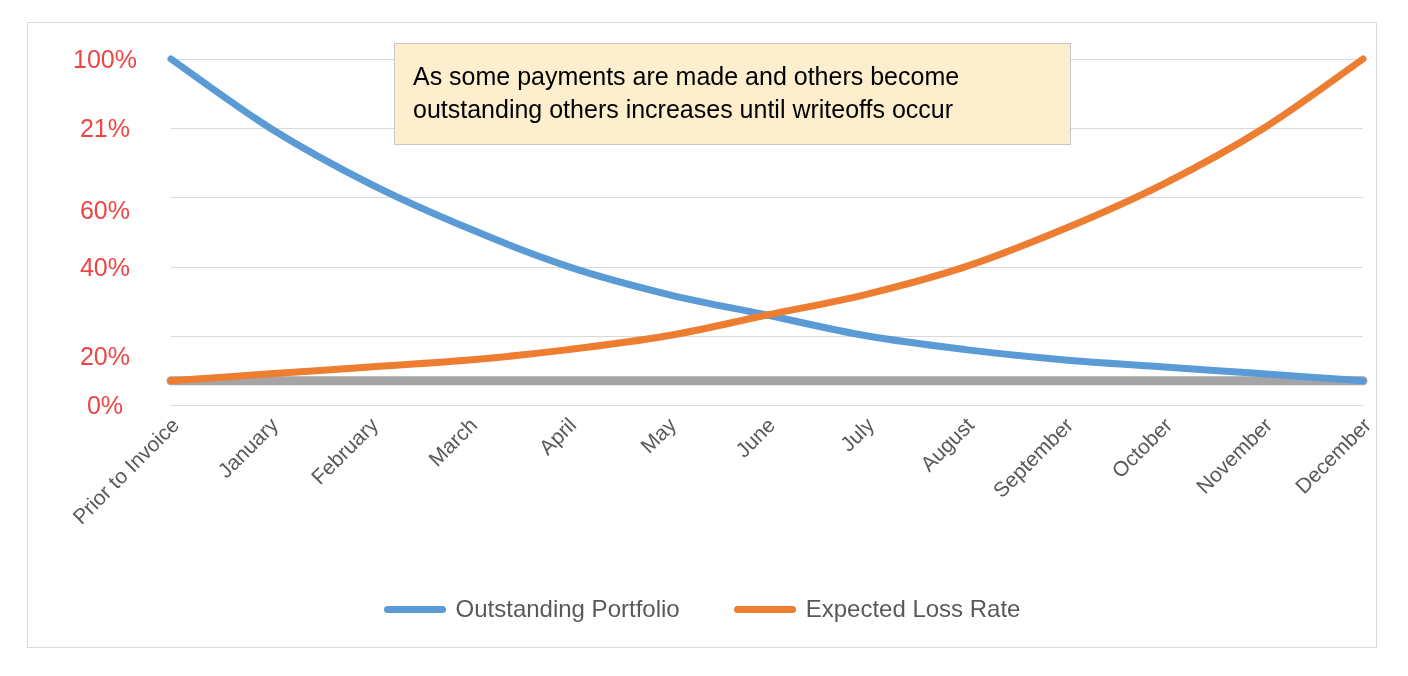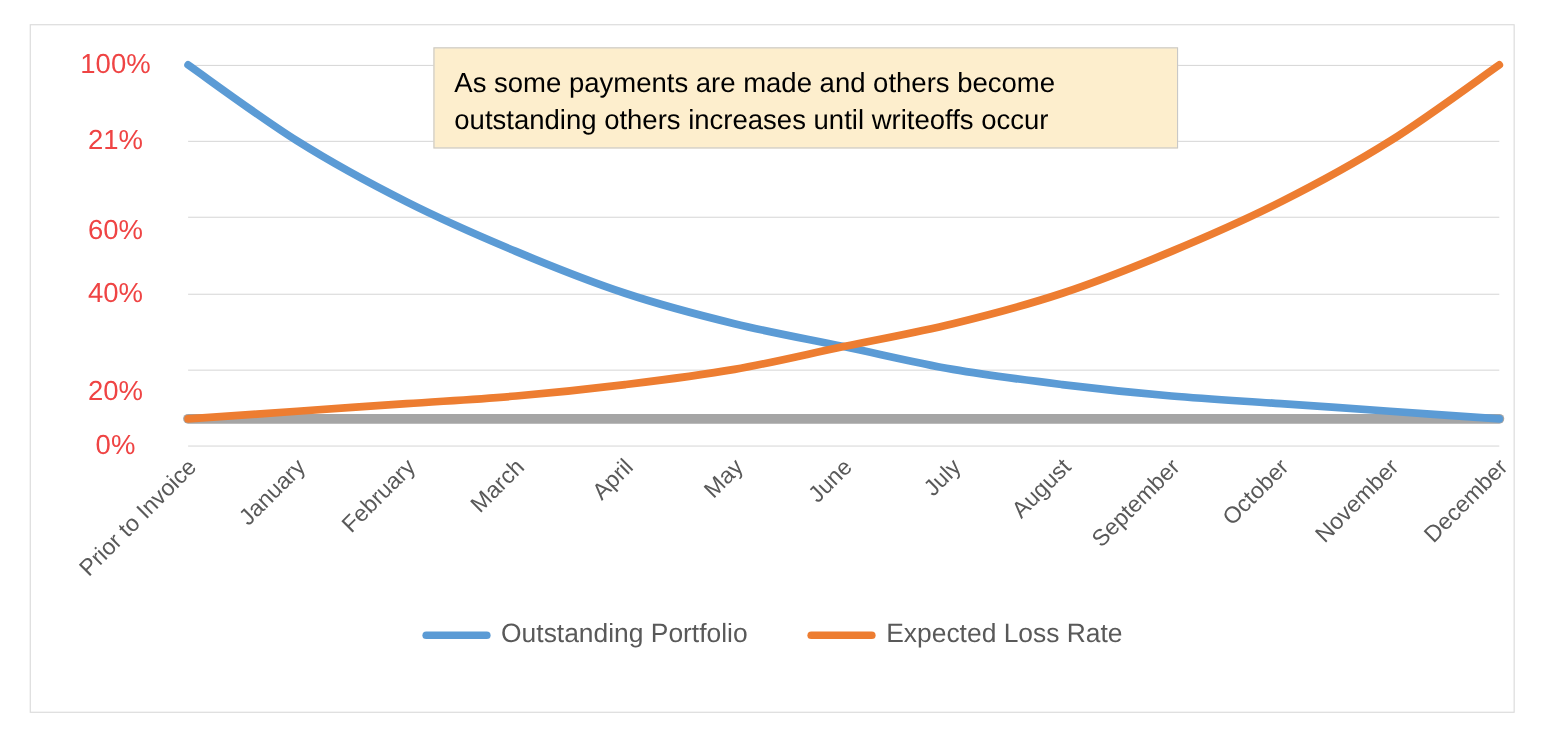--- a/index.html
+++ b/index.html
@@ -92,34 +92,34 @@
 
   
   #annotation {
     position: absolute;
     left: 366px;
     top: 20px;
     width: 677px;
     background: #fdeecd;
     border: 1px solid #c8c8c8;
     box-sizing: border-box;
-    padding: 16px 18px 8px 18px;
+    padding: 16px 18px 18px 18px;
   }
   #annotation .line {
     font-size: 25px;
     color: #000000;
     line-height: 1.32;
     white-space: nowrap;
   }
 
   
   #legend {
     position: absolute;
     left: 0;
-    top: 540px;
+    top: 572px;
     width: 100%;
     display: flex;
     justify-content: center;
     align-items: center;
     gap: 54px;
   }
   .legend-item {
     display: flex;
     align-items: center;
     gap: 10px;

